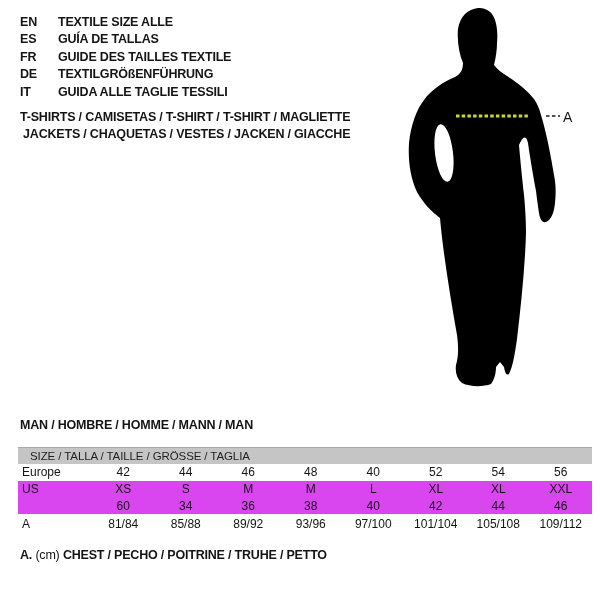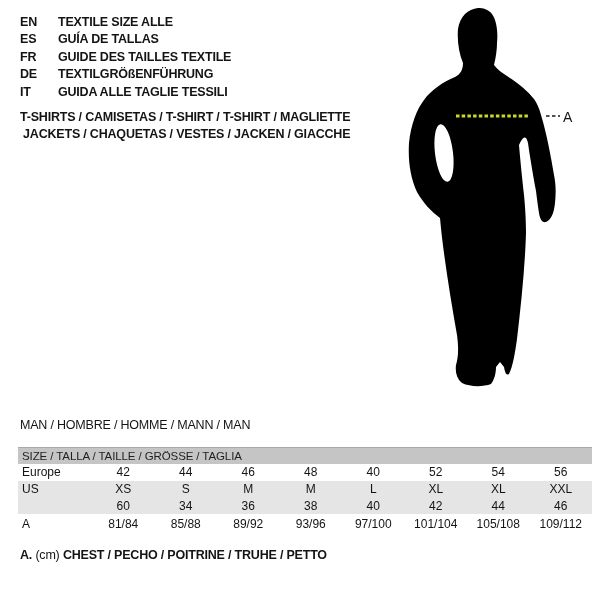--- a/index.html
+++ b/index.html
@@ -9,29 +9,29 @@
   }
   
   .lang-list{position:absolute;left:20px;top:14px;}
   .lang-row{display:flex;line-height:17.4px;font-size:12.5px;font-weight:bold;letter-spacing:-0.2px;}
   .lang-code{width:38px;flex:0 0 38px;}
   
   .categories{position:absolute;left:20px;top:109px;font-size:12.5px;font-weight:bold;line-height:17.4px;letter-spacing:-0.2px;text-align:right;}
   
   .figure-wrap{position:absolute;left:390px;top:5px;width:200px;height:390px;}
   
-  .section-title{position:absolute;left:20px;top:418px;font-size:12.5px;font-weight:normal;letter-spacing:-0.2px;}
+  .section-title{position:absolute;left:20px;top:418px;font-size:12.5px;font-weight:bold;letter-spacing:-0.2px;}
   
   .size-table{position:absolute;left:18px;top:447px;width:574px;font-size:12px;}
   .t-header{
     height:16px;line-height:16px;background:#c5c5c5;border-top:1px solid #a8a8a8;
-    padding-left:4px;font-size:11.5px;color:#1f1f1f;letter-spacing:-0.1px;
+    padding-left:12px;font-size:11.5px;color:#1f1f1f;letter-spacing:-0.1px;
   }
   .t-row{display:flex;height:17px;line-height:17px;}
-  .t-row.shaded{background:#e5e5e5;}
+  .t-row.shaded{background:#d946ef;}
   .t-row.last{height:20px;line-height:20px;}
   .t-label{flex:0 0 70px;padding-left:4px;text-align:left;}
   .t-cell{flex:1;text-align:center;}
   
   .footnote{position:absolute;left:20px;top:548px;font-size:12.5px;letter-spacing:-0.2px;}
   .fn-bold{font-weight:bold;}
   .fn-unit{font-weight:normal;}
 </style>
 </head>
 <body>

